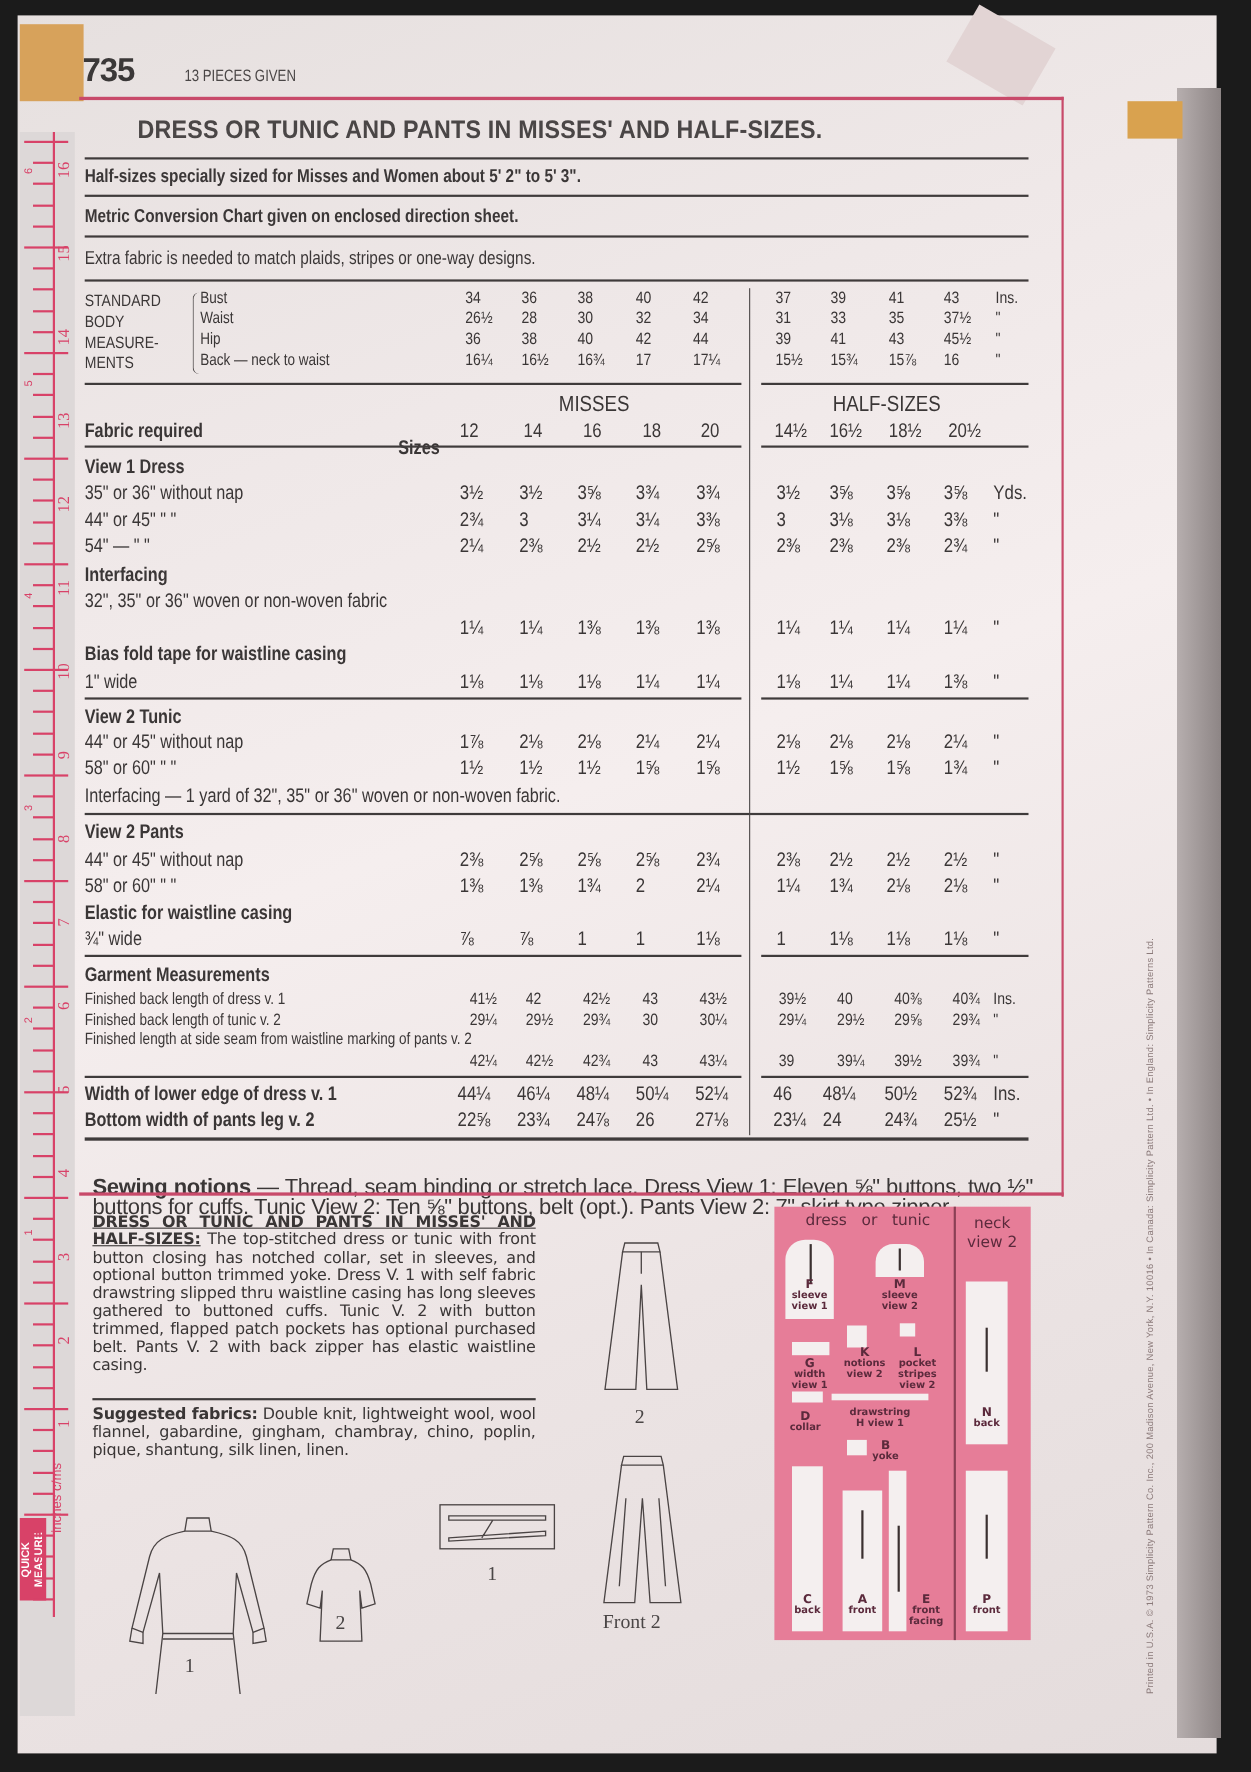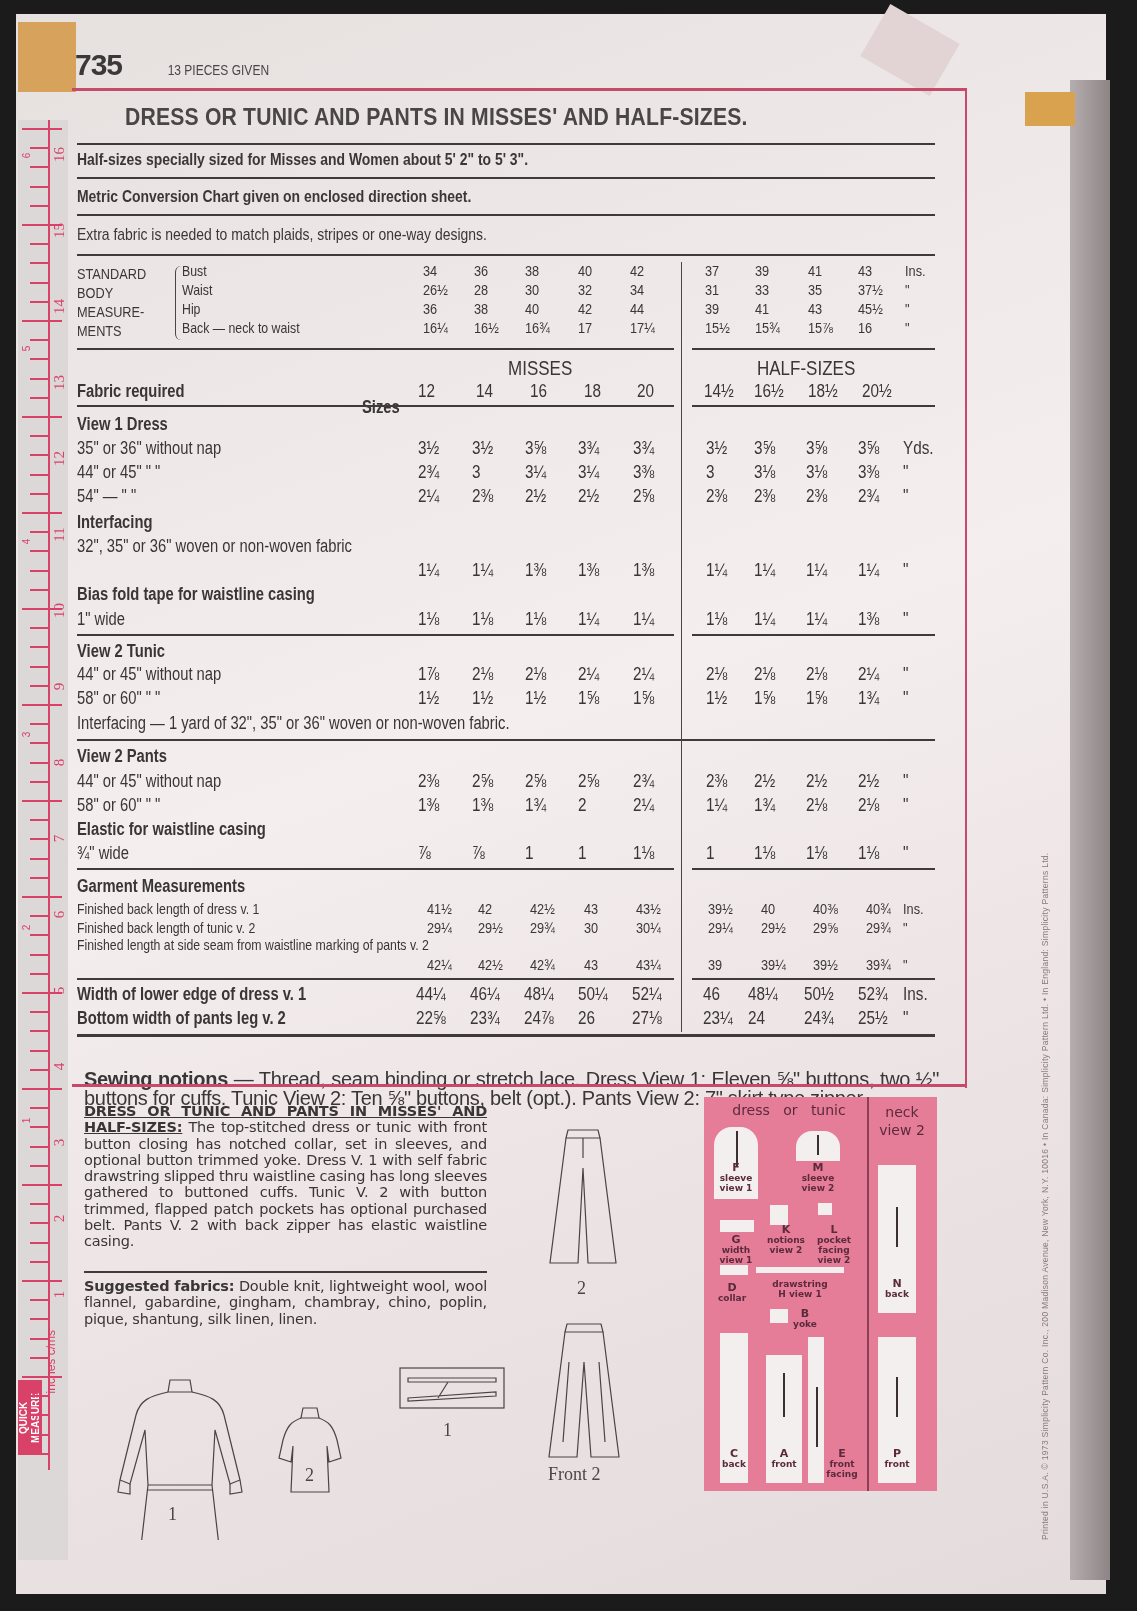--- a/index.html
+++ b/index.html
@@ -598,21 +598,21 @@
       <div class="sm">width</div>
       <div class="sm">view 1</div>
     </div>
   <div class="t" style="left:58px;top:128px;width:48px;">
       <div class="ltr">K</div>
       <div class="sm">notions</div>
       <div class="sm">view 2</div>
     </div>
   <div class="t" style="left:104px;top:128px;width:52px;">
       <div class="ltr">L</div>
-      <div class="sm">pocket facing</div>
+      <div class="sm">pocket stripes</div>
       <div class="sm">view 2</div>
     </div>
 
   <div class="piece" style="left:16px;top:168px;width:28px;height:10px;"></div>
   <div class="t" style="left:8px;top:186px;width:40px;">
       <div class="ltr">D</div>
       <div class="sm">collar</div>
     </div>
 
   <div class="piece" style="left:52px;top:170px;width:88px;height:6px;"></div>

